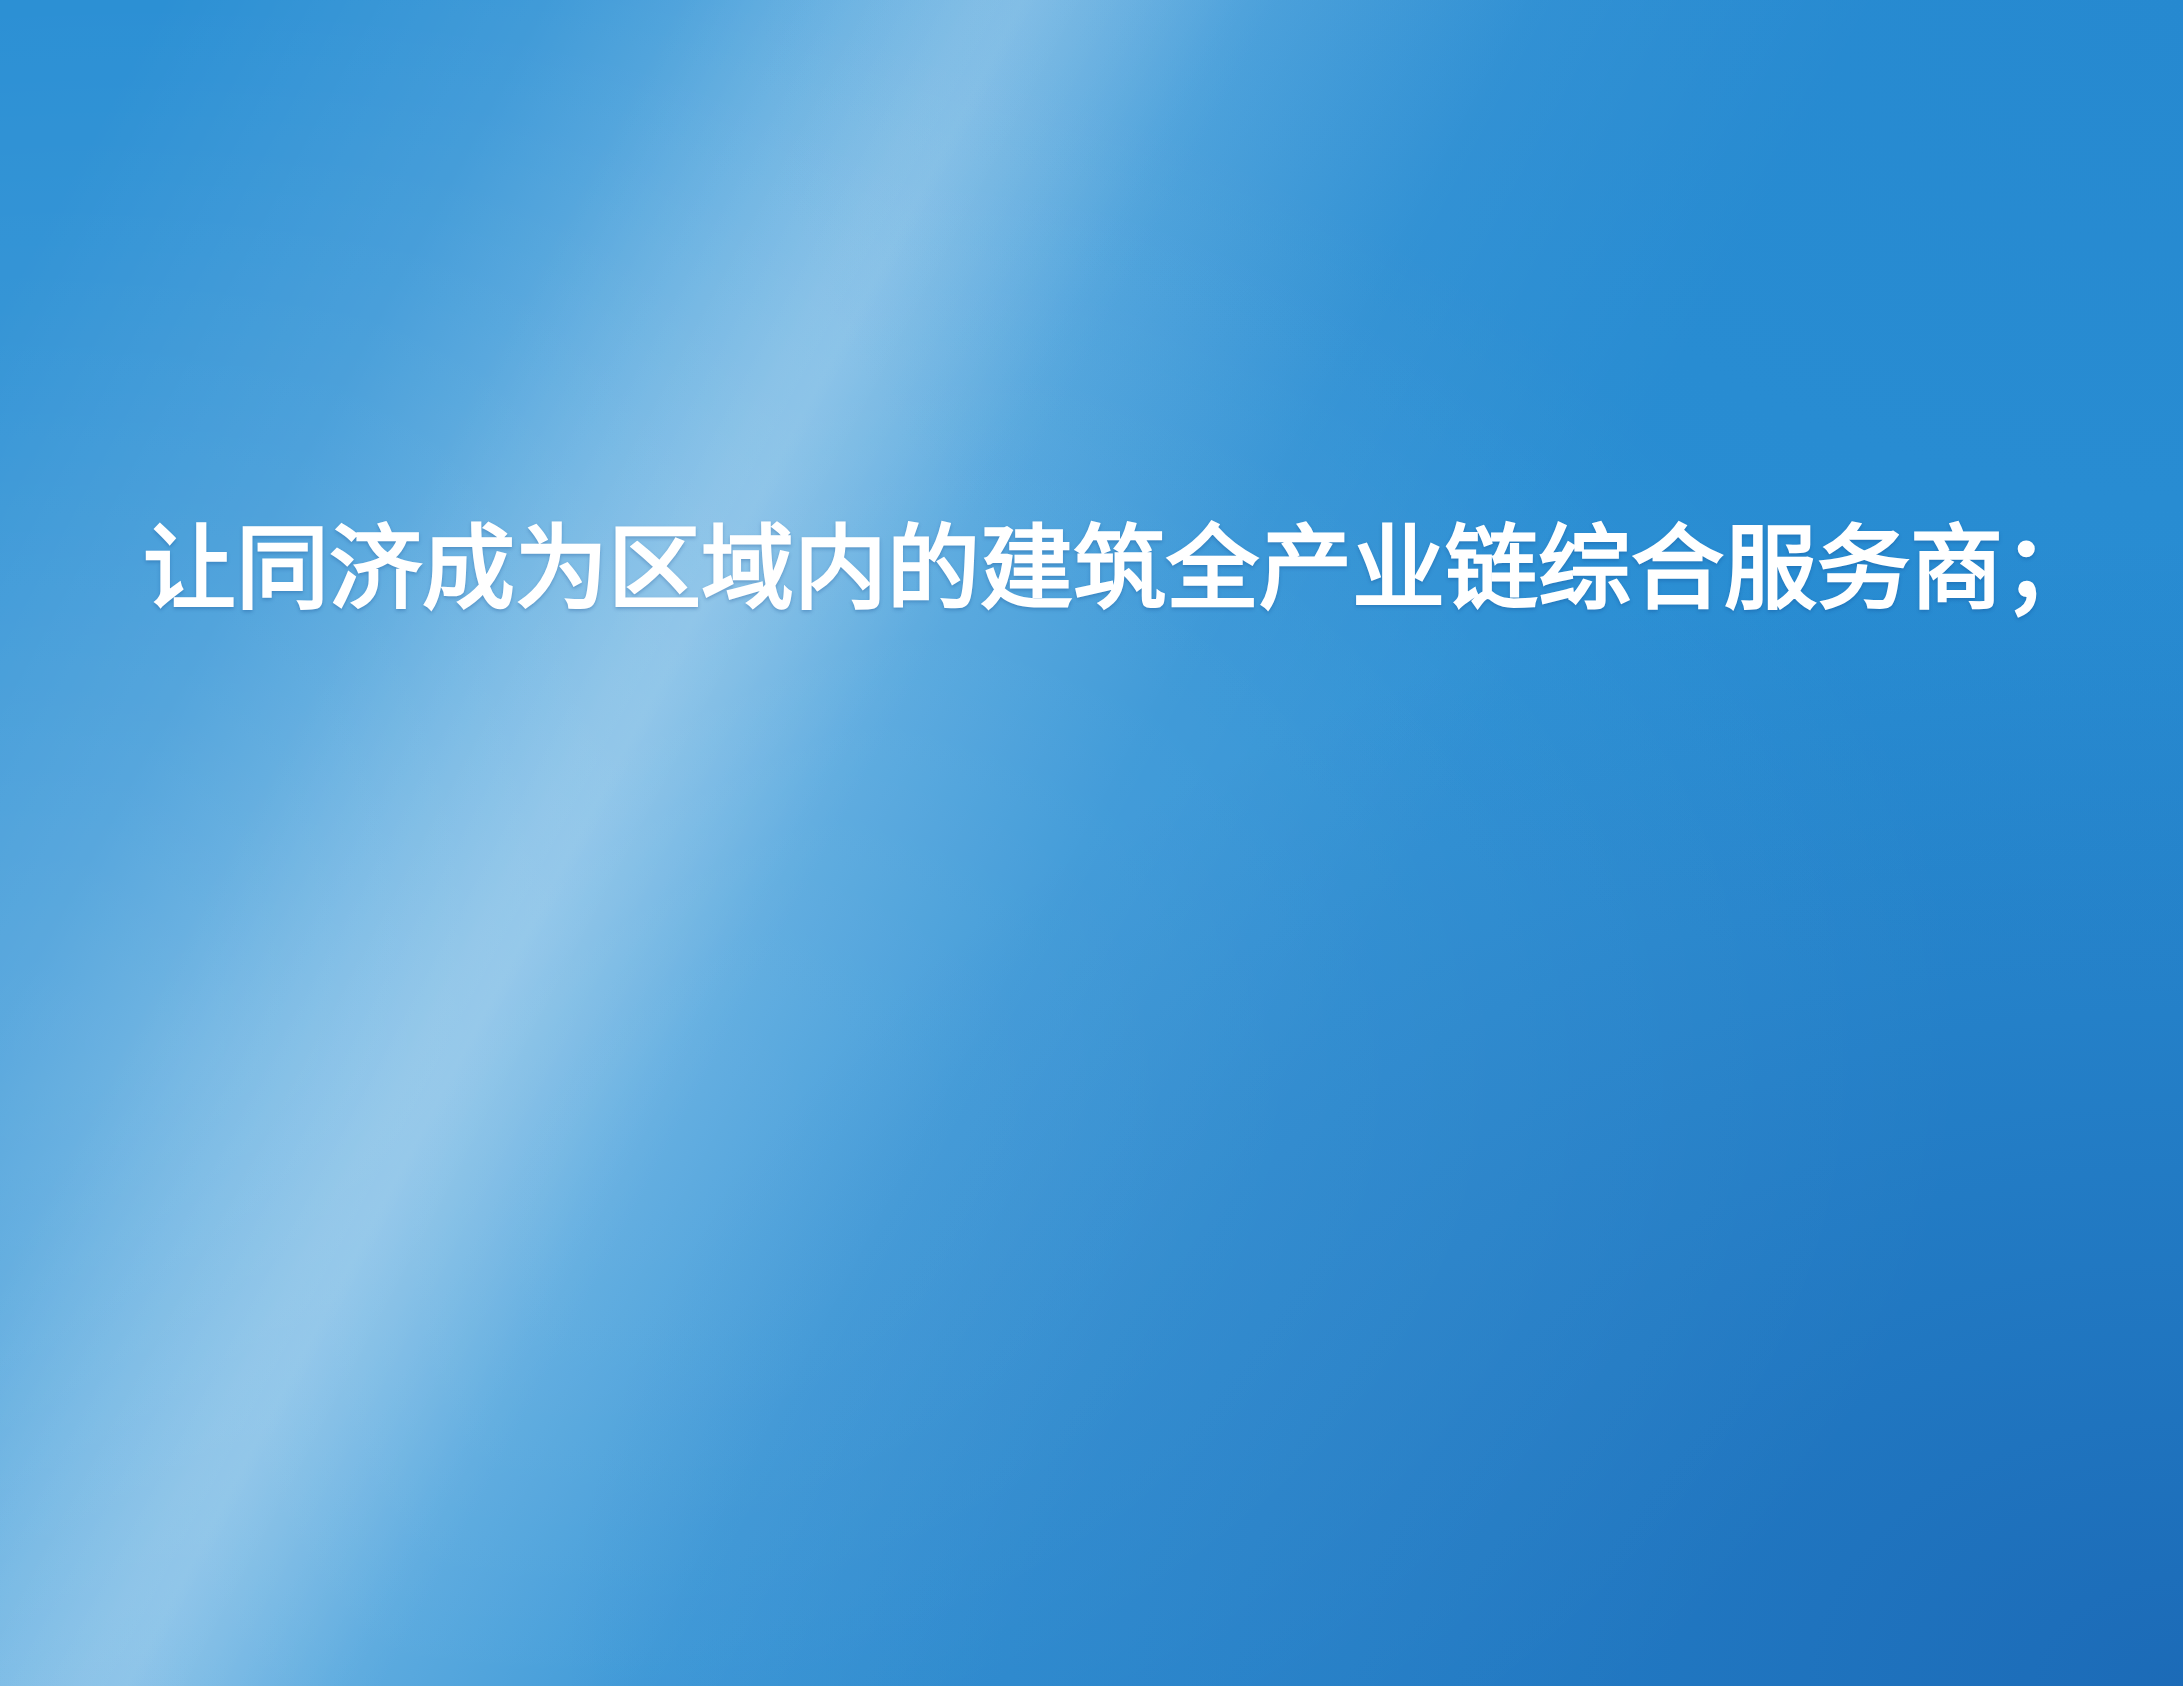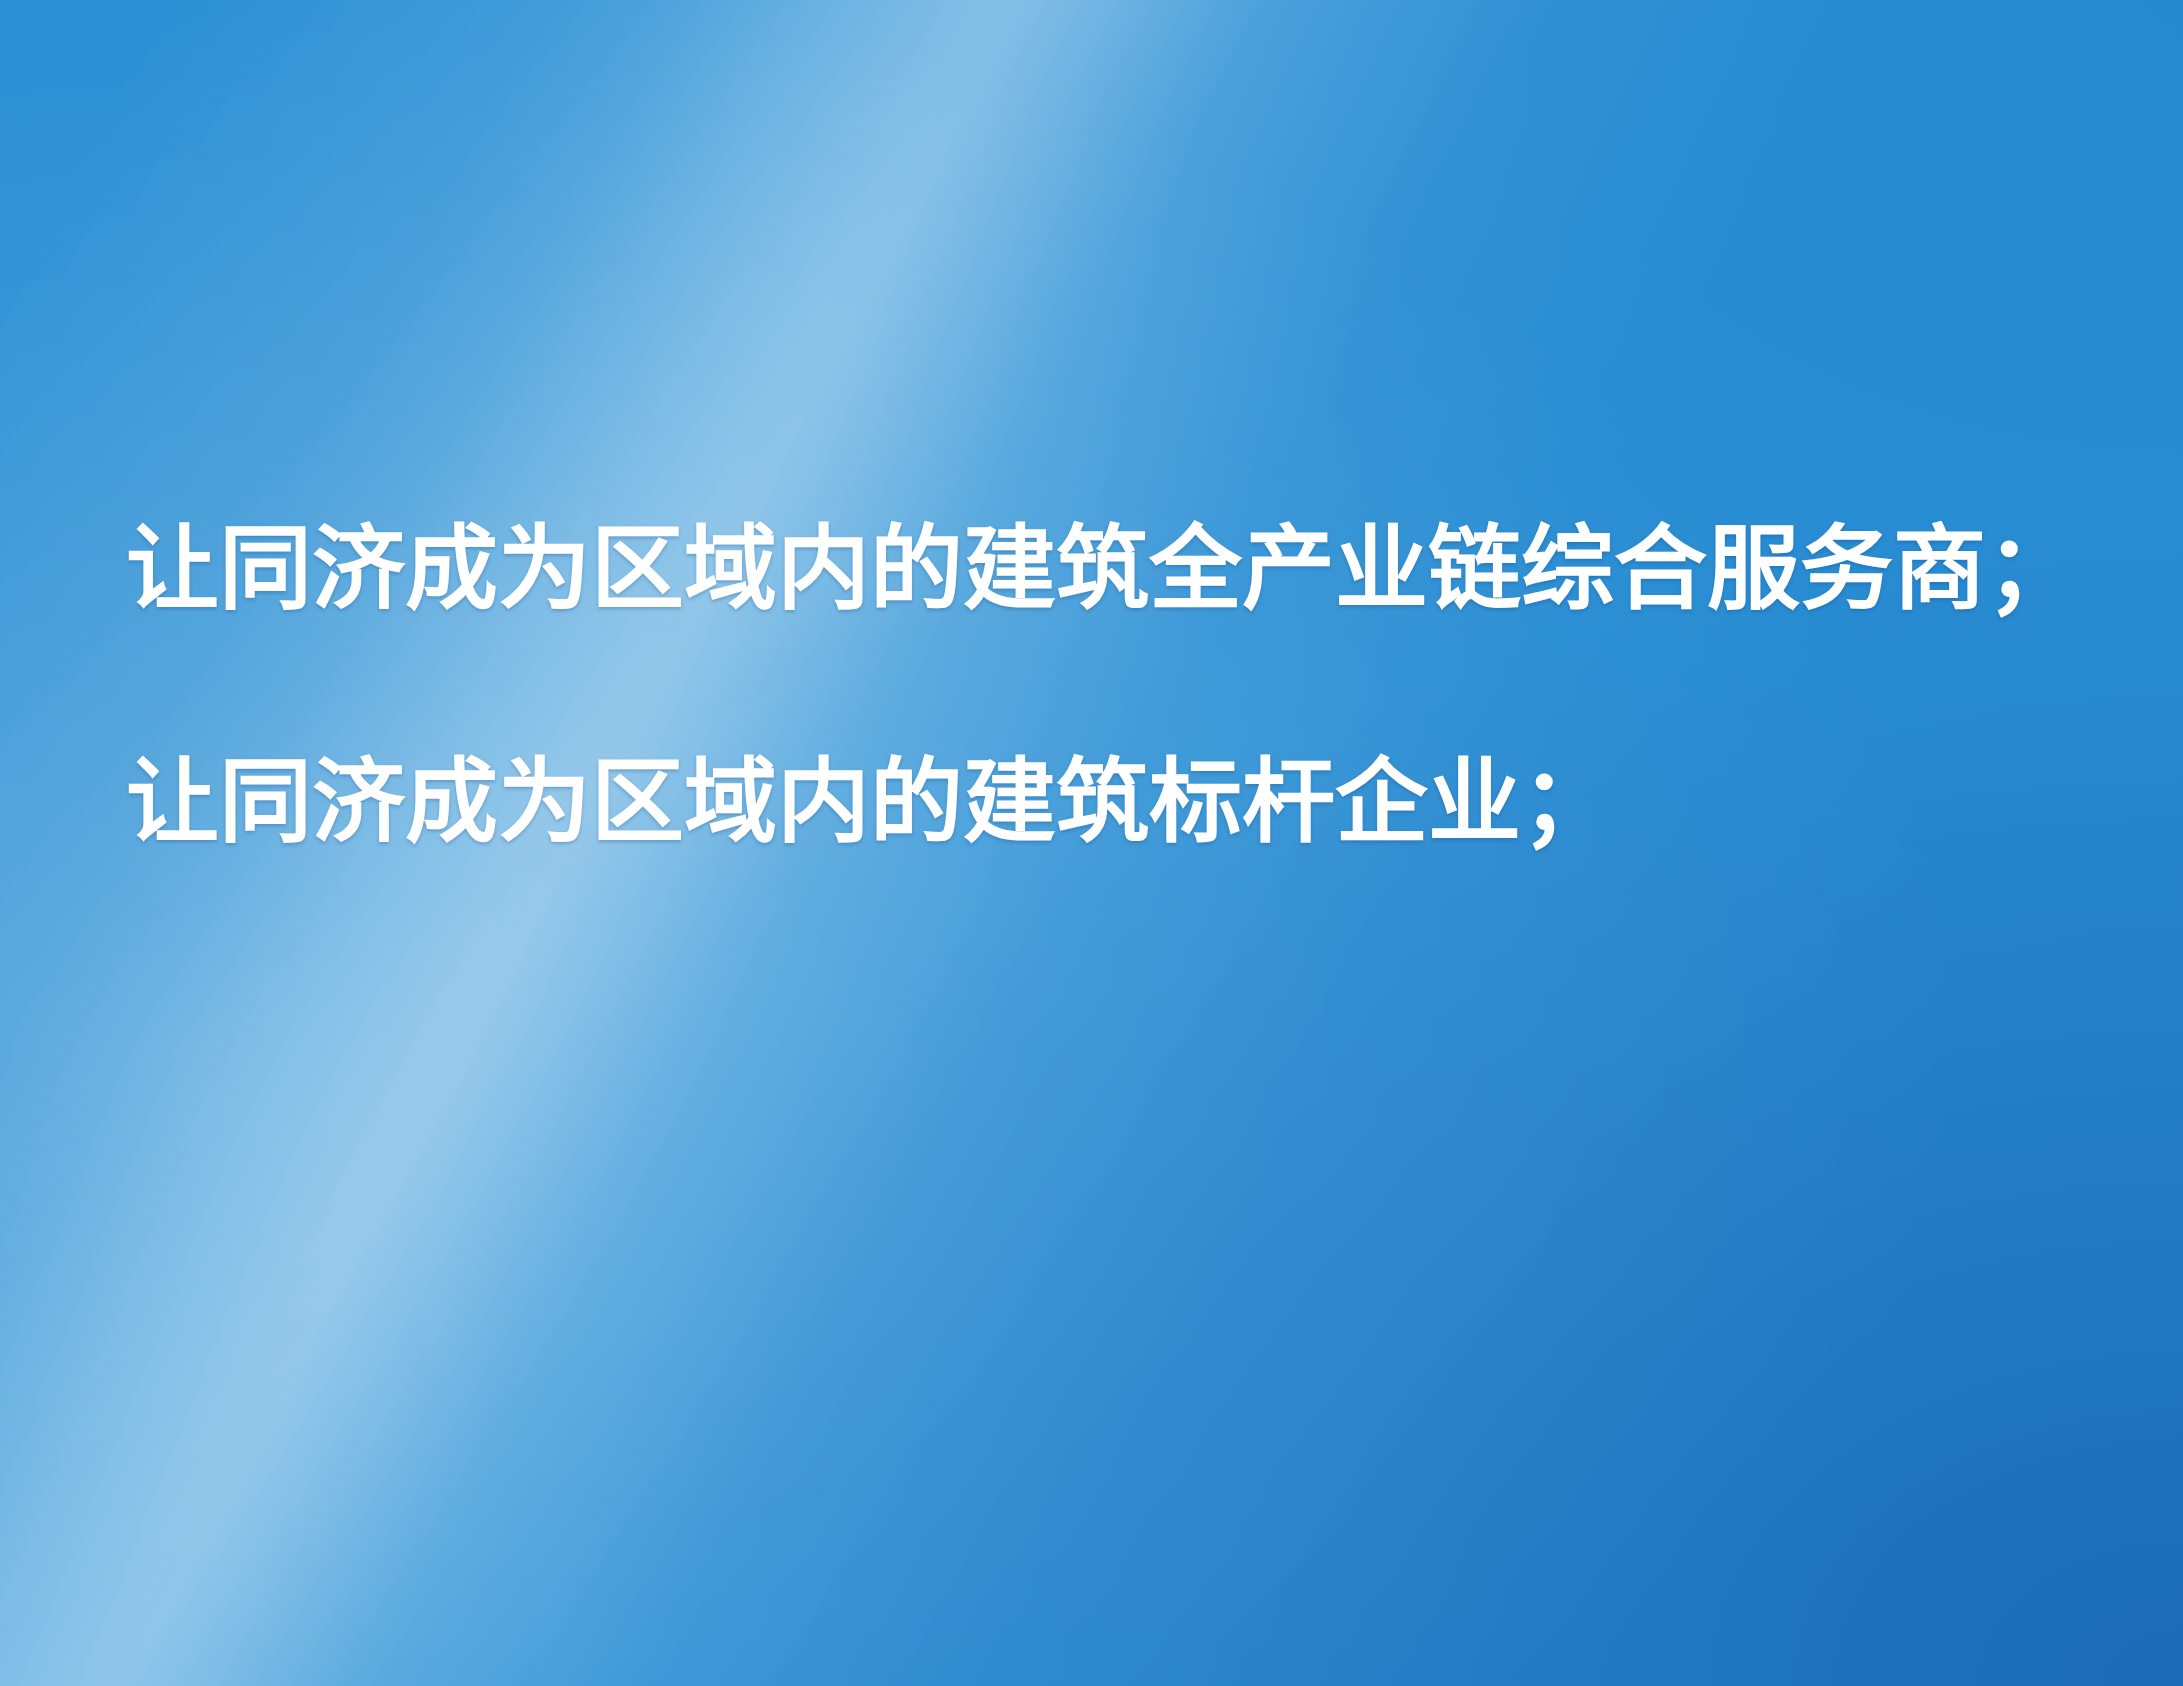--- a/index.html
+++ b/index.html
@@ -91,31 +91,31 @@
 
   .line {
     font-family: "DejaVu Serif", "Liberation Serif", serif;
     font-weight: 700;
     font-size: 93px;
     line-height: 233px;
     letter-spacing: 0px;
     color: #ffffff;
     white-space: nowrap;
     text-shadow: 0 1.5px 3.8px rgba(10,60,130,0.28);
+    margin-left: 17px;
   }
 </style>
 </head>
 <body>
 
 <div class="slide">
 
   <div class="bg-base"></div>
   <div class="bg-sheen"></div>
   <div class="bg-streak"></div>
   <div class="bg-vignette"></div>
 
   <div class="text-block">
     <div class="line">让同济成为区域内的建筑全产业链综合服务商；</div>
-    <div class="line">让同济成为区域内的建筑标杆企业；</div>
   </div>
 
 </div>
 
 
 </body></html>

